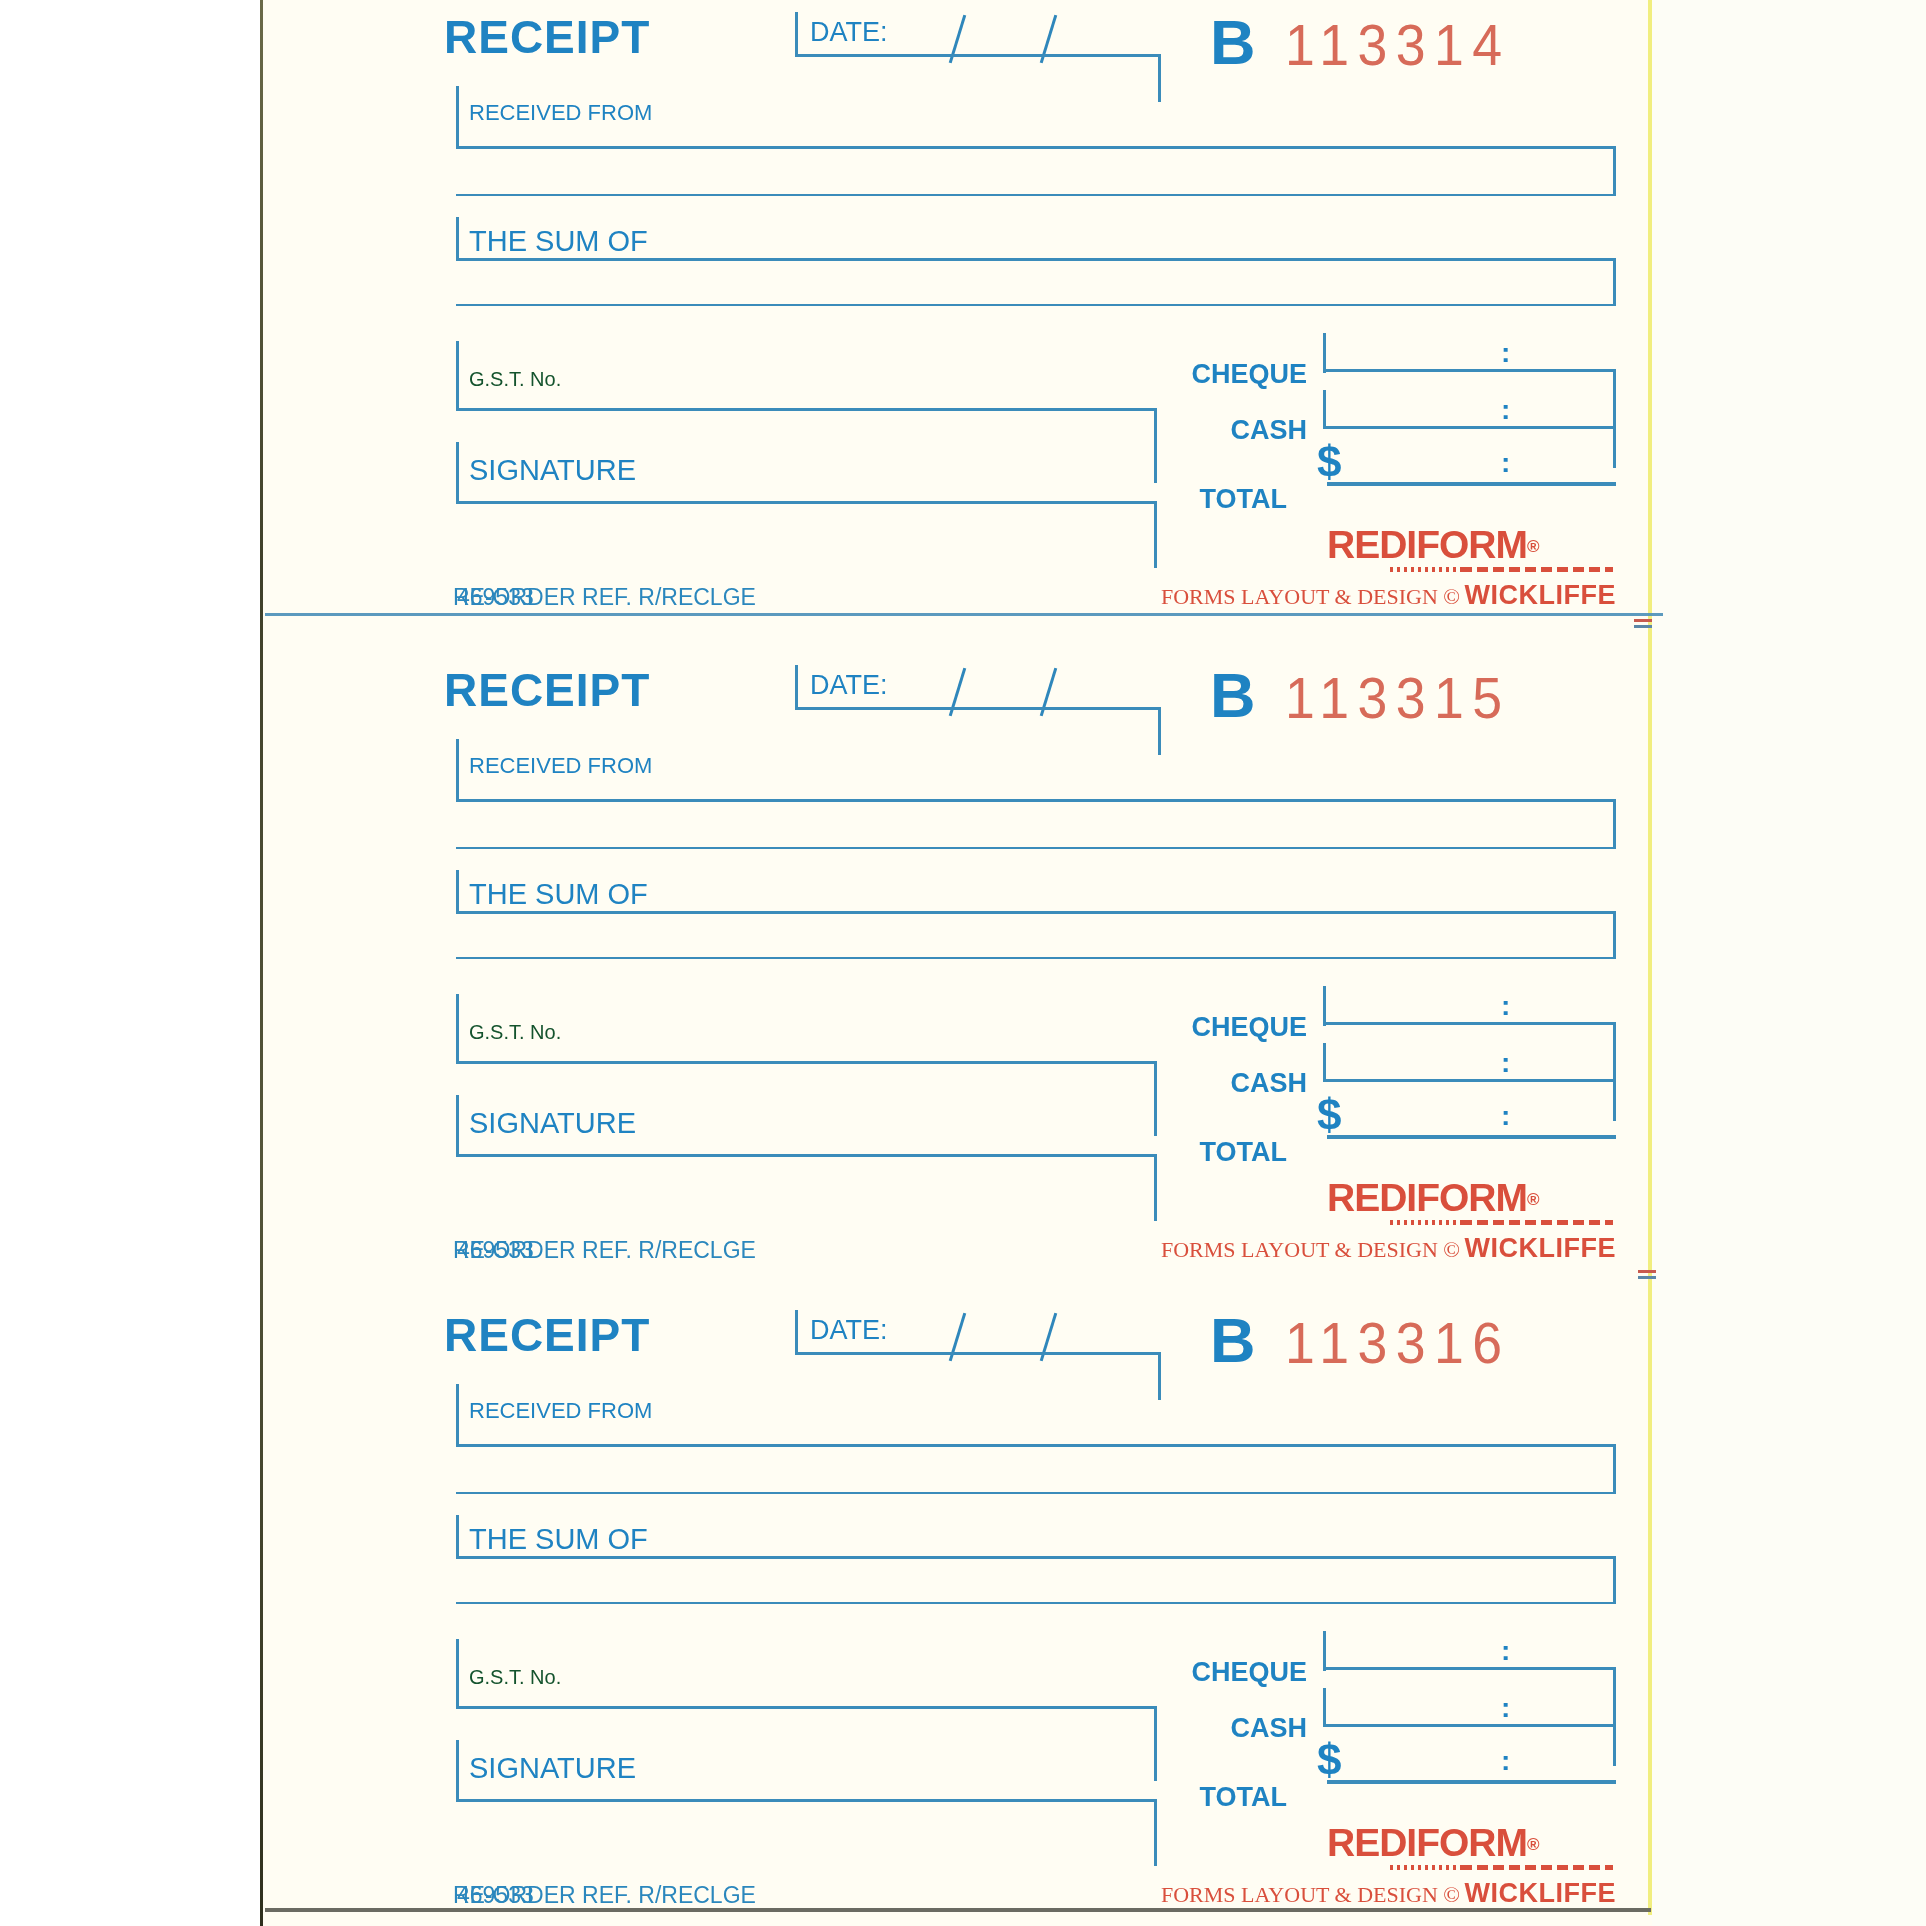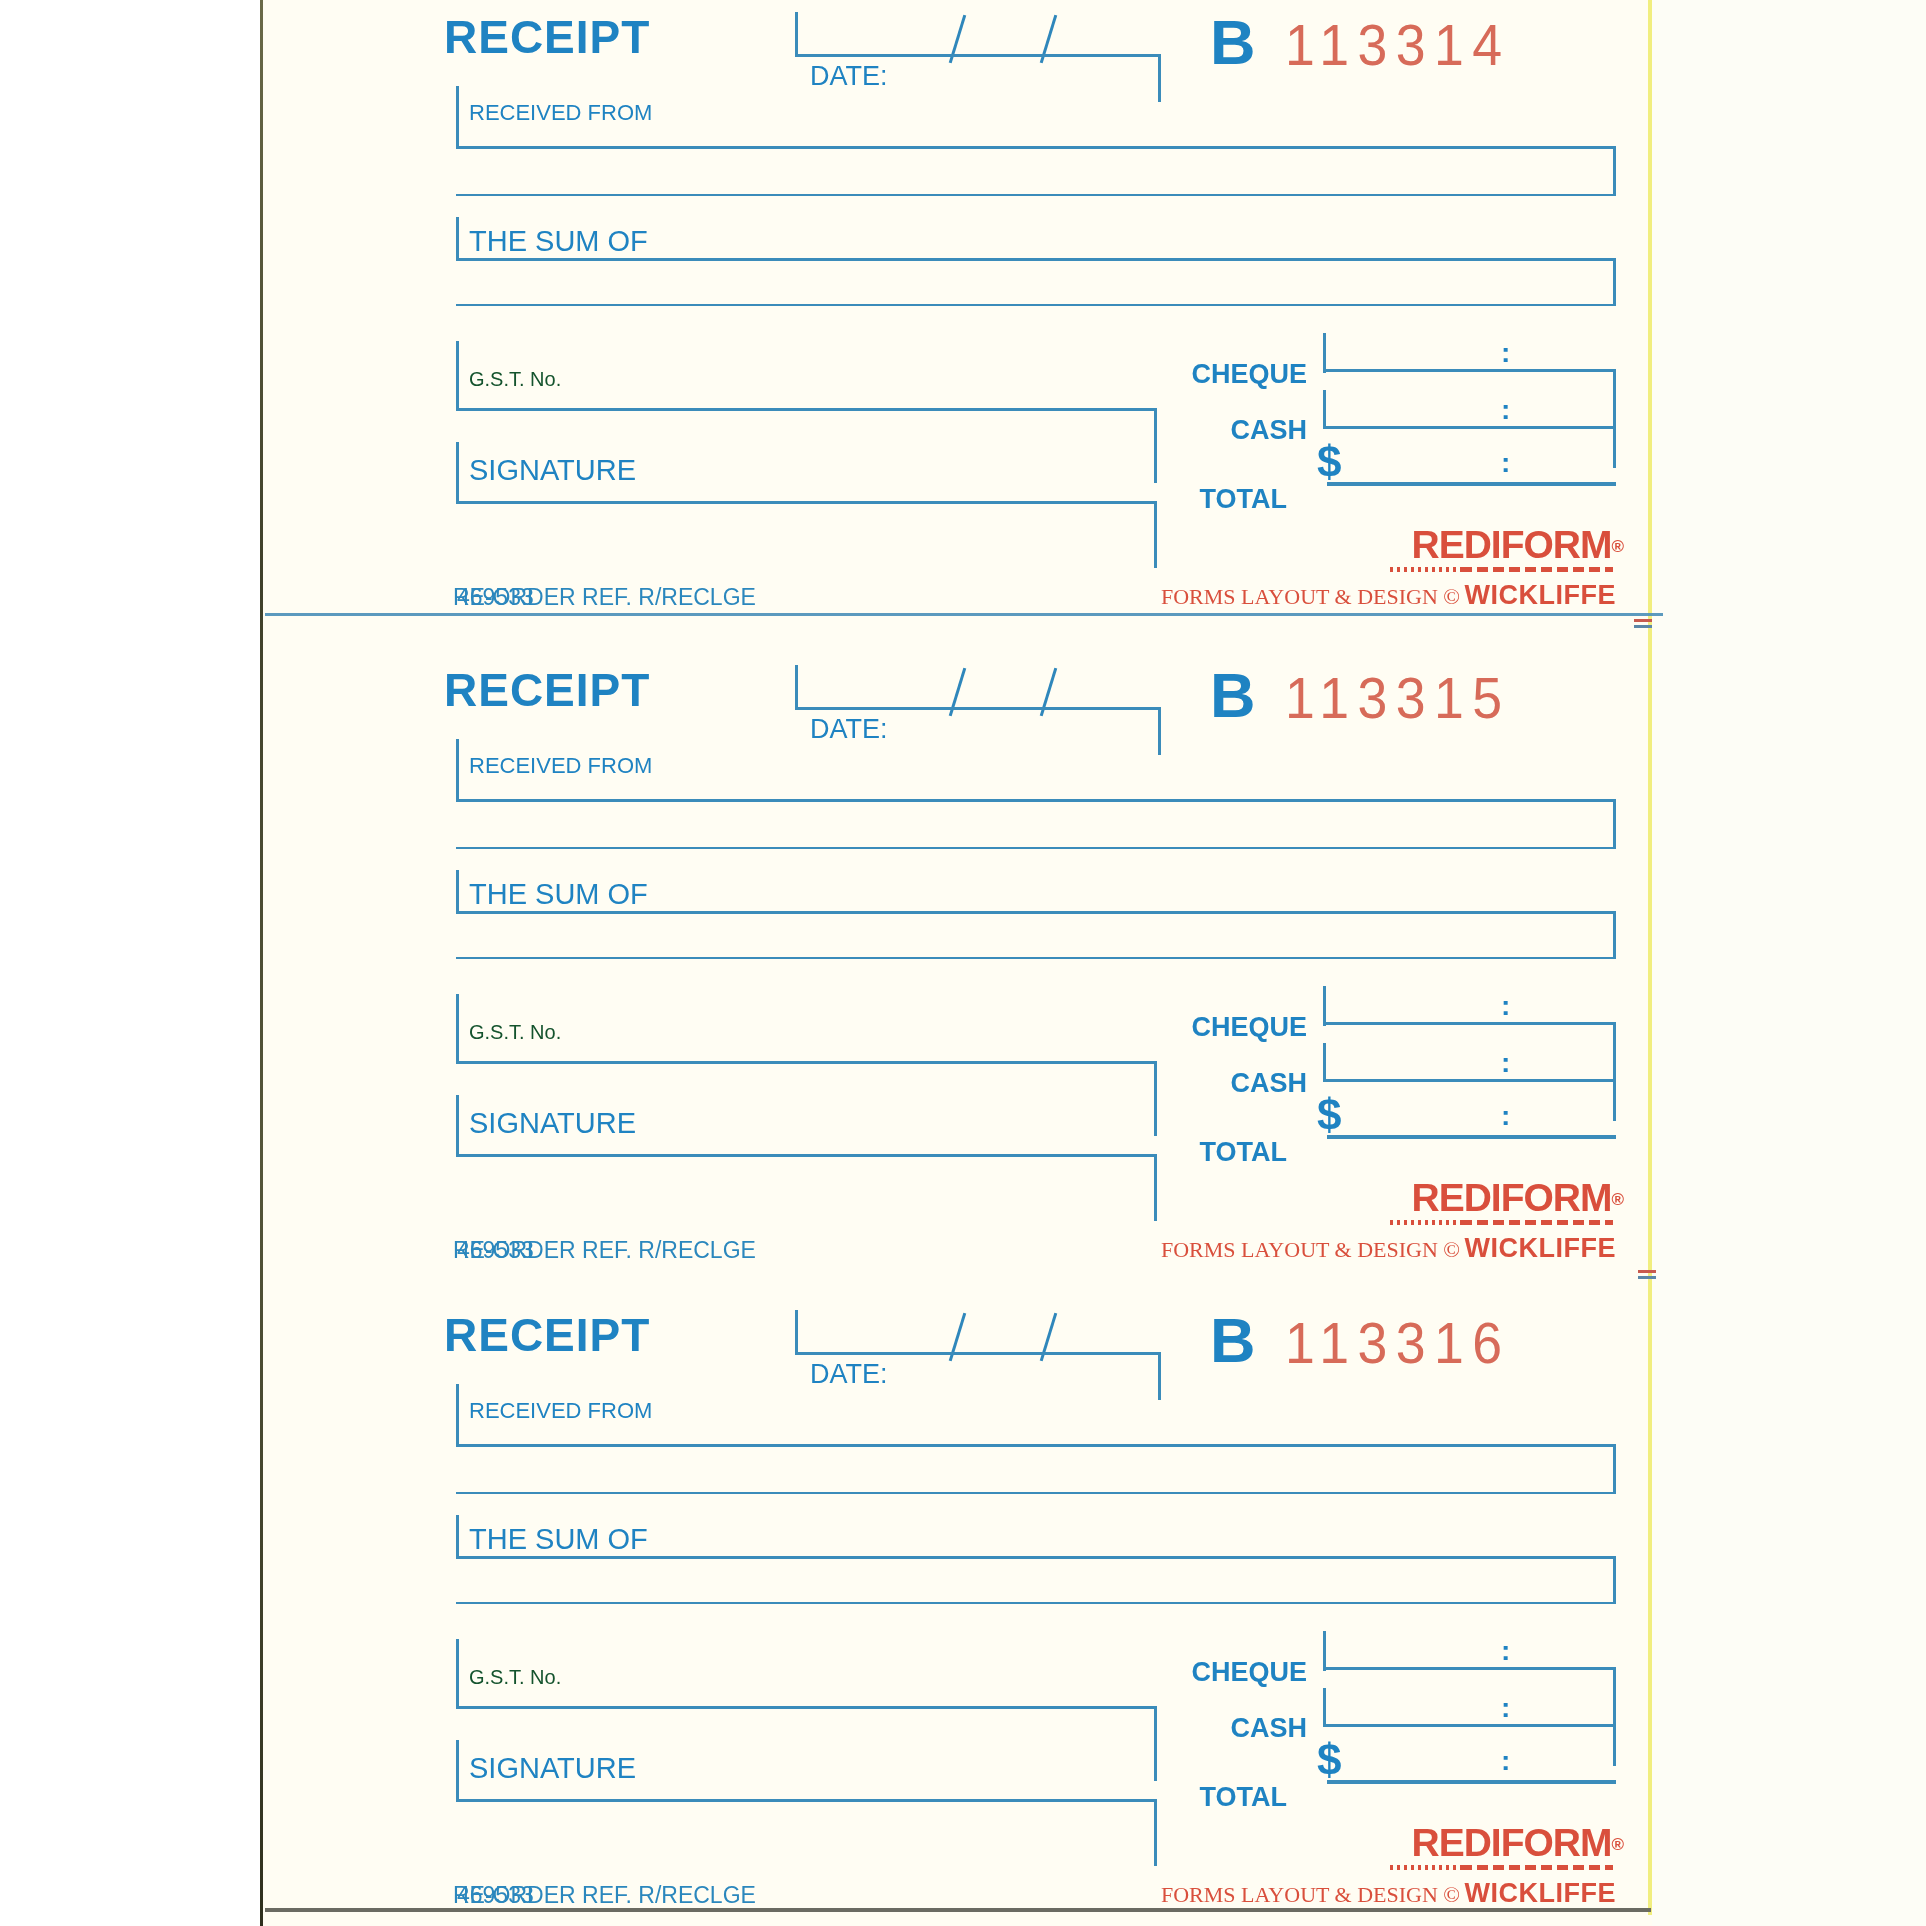--- a/index.html
+++ b/index.html
@@ -24,21 +24,21 @@
   .receipt{position:absolute;left:0;width:1876px;height:653px;}
   .receipt:nth-of-type(1){top:0;}
   .receipt:nth-of-type(2){top:653px;}
   .receipt:nth-of-type(3){top:1298px;}
 
   .receipt *{position:absolute;}
   .ln{background:#3b8cba;}
 
   .r-title{left:444px;top:10px;font-size:46px;font-weight:700;letter-spacing:1px;color:#1f83c2;}
   .date-bar{left:795px;top:12px;width:3px;height:44px;}
-  .date-label{left:810px;top:17px;font-size:27px;color:#1f83c2;margin-top:44px;}
+  .date-label{left:810px;top:17px;font-size:27px;color:#1f83c2;}
   .slash{width:3px;height:50px;background:#2f87bb;transform:rotate(17deg);}
   .slash1{left:956px;top:14px;}
   .slash2{left:1047px;top:14px;}
   .date-line{left:795px;top:54px;width:366px;height:3px;}
   .date-tail{left:1158px;top:54px;width:3px;height:48px;}
   .serial-prefix{left:1210px;top:6px;font-size:63px;font-weight:700;color:#1f83c2;}
   .serial-number{left:1285px;top:12px;font-size:57px;font-weight:500;letter-spacing:9px;
     color:#d4614e;transform:scaleX(.94);transform-origin:left top;opacity:.93;}
 
   .rf-bar{left:456px;top:86px;width:3px;height:61px;}
@@ -75,21 +75,21 @@
   .total-label{left:1109px;top:468px;}
   .total-dollar{left:1317px;top:437px;font-size:44px;font-weight:700;color:#1f83c2;}
   .total-colon{left:1501px;top:447px;}
   .total-line{left:1327px;top:482px;width:289px;height:4px;}
 
   .sig-bar{left:456px;top:442px;width:3px;height:61px;}
   .sig-label{left:469px;top:454px;font-size:29px;color:#1f83c2;}
   .sig-line{left:456px;top:501px;width:701px;height:3px;}
   .sig-tail{left:1154px;top:501px;width:3px;height:67px;}
 
-  .brand-row{left:1327px;top:523px;width:297px;text-align:right;color:#d94f3c;}
+  .brand-row{left:1327px;top:523px;width:297px;text-align:left;color:#d94f3c;}
   .brand-name{position:static;font-size:39px;font-weight:800;letter-spacing:-1px;}
   .brand-reg{position:static;font-size:17px;font-weight:700;vertical-align:super;}
   .brand-dashes{left:1390px;top:567px;width:224px;height:5px;display:flex;}
   .dash-a{position:static;width:71px;height:5px;
     background:repeating-linear-gradient(90deg,#d94f3c 0 3px,transparent 3px 7px);}
   .dash-b{position:static;width:152px;height:5px;
     background:repeating-linear-gradient(90deg,#d94f3c 0 11px,transparent 11px 16px);}
   .tagline{left:1119px;top:580px;width:497px;text-align:right;color:#d94f3c;white-space:nowrap;}
   .tagline-prefix{position:static;font-size:22px;font-family:Liberation Serif, serif;}
   .tagline-name{position:static;font-size:27px;font-weight:700;letter-spacing:0.5px;}

